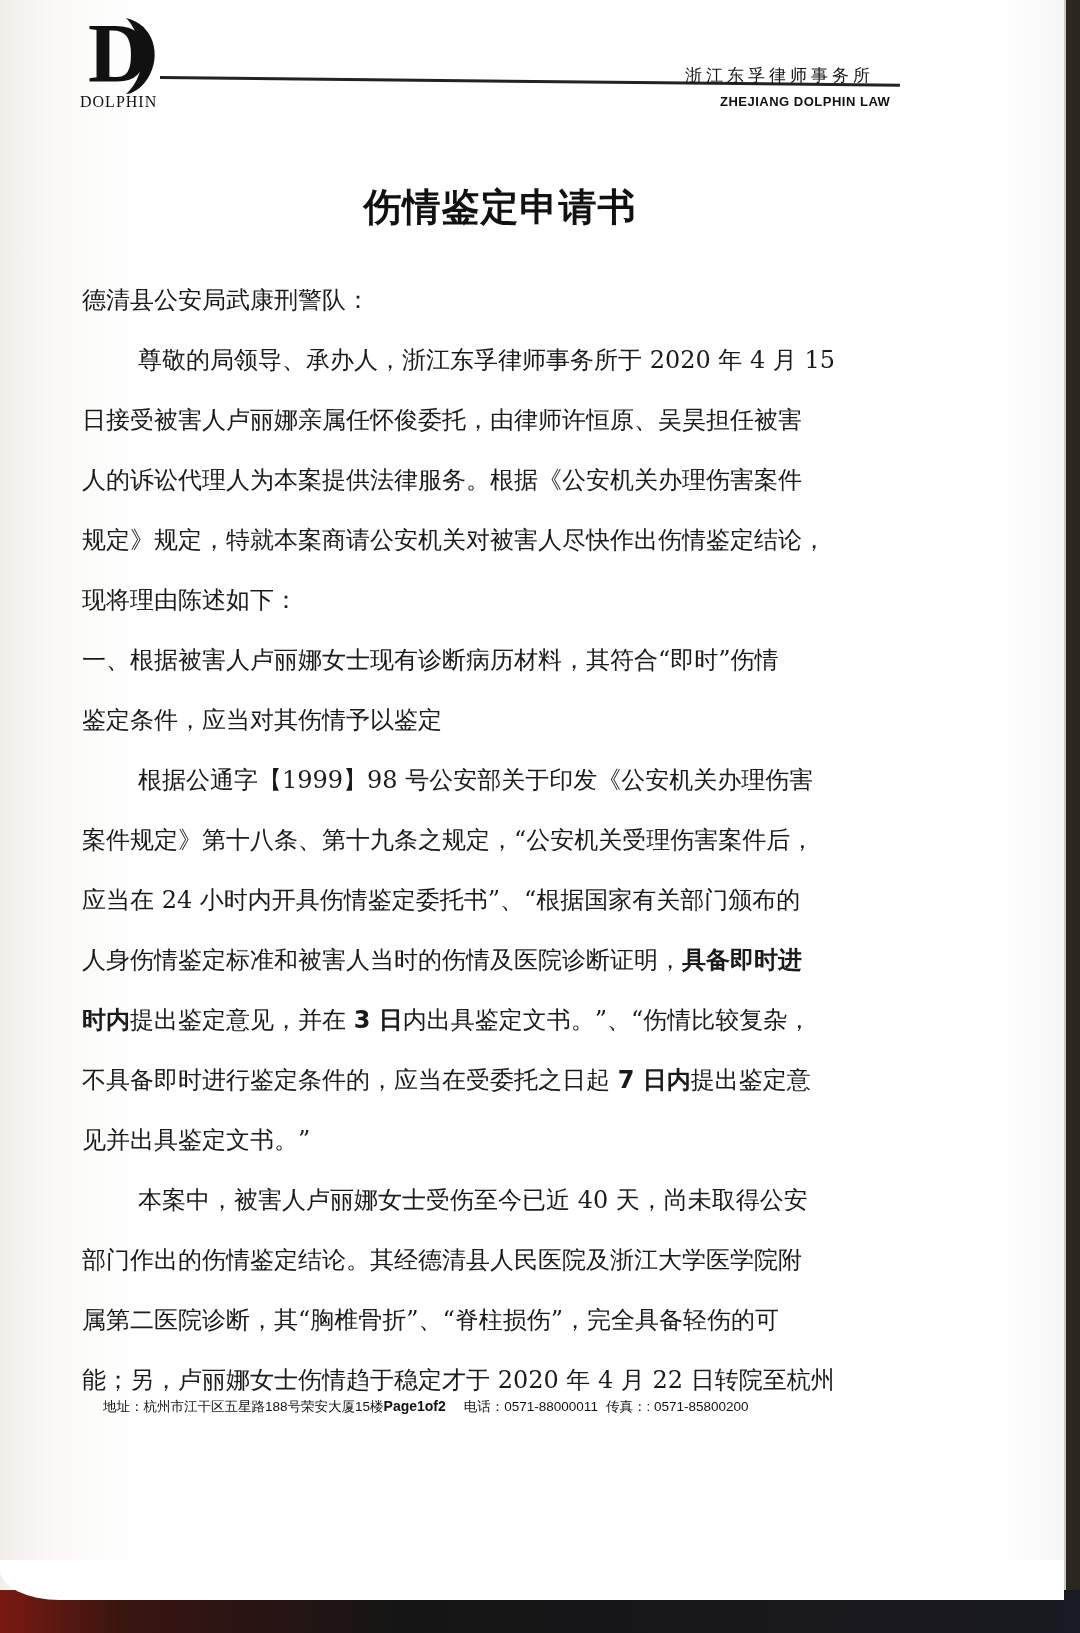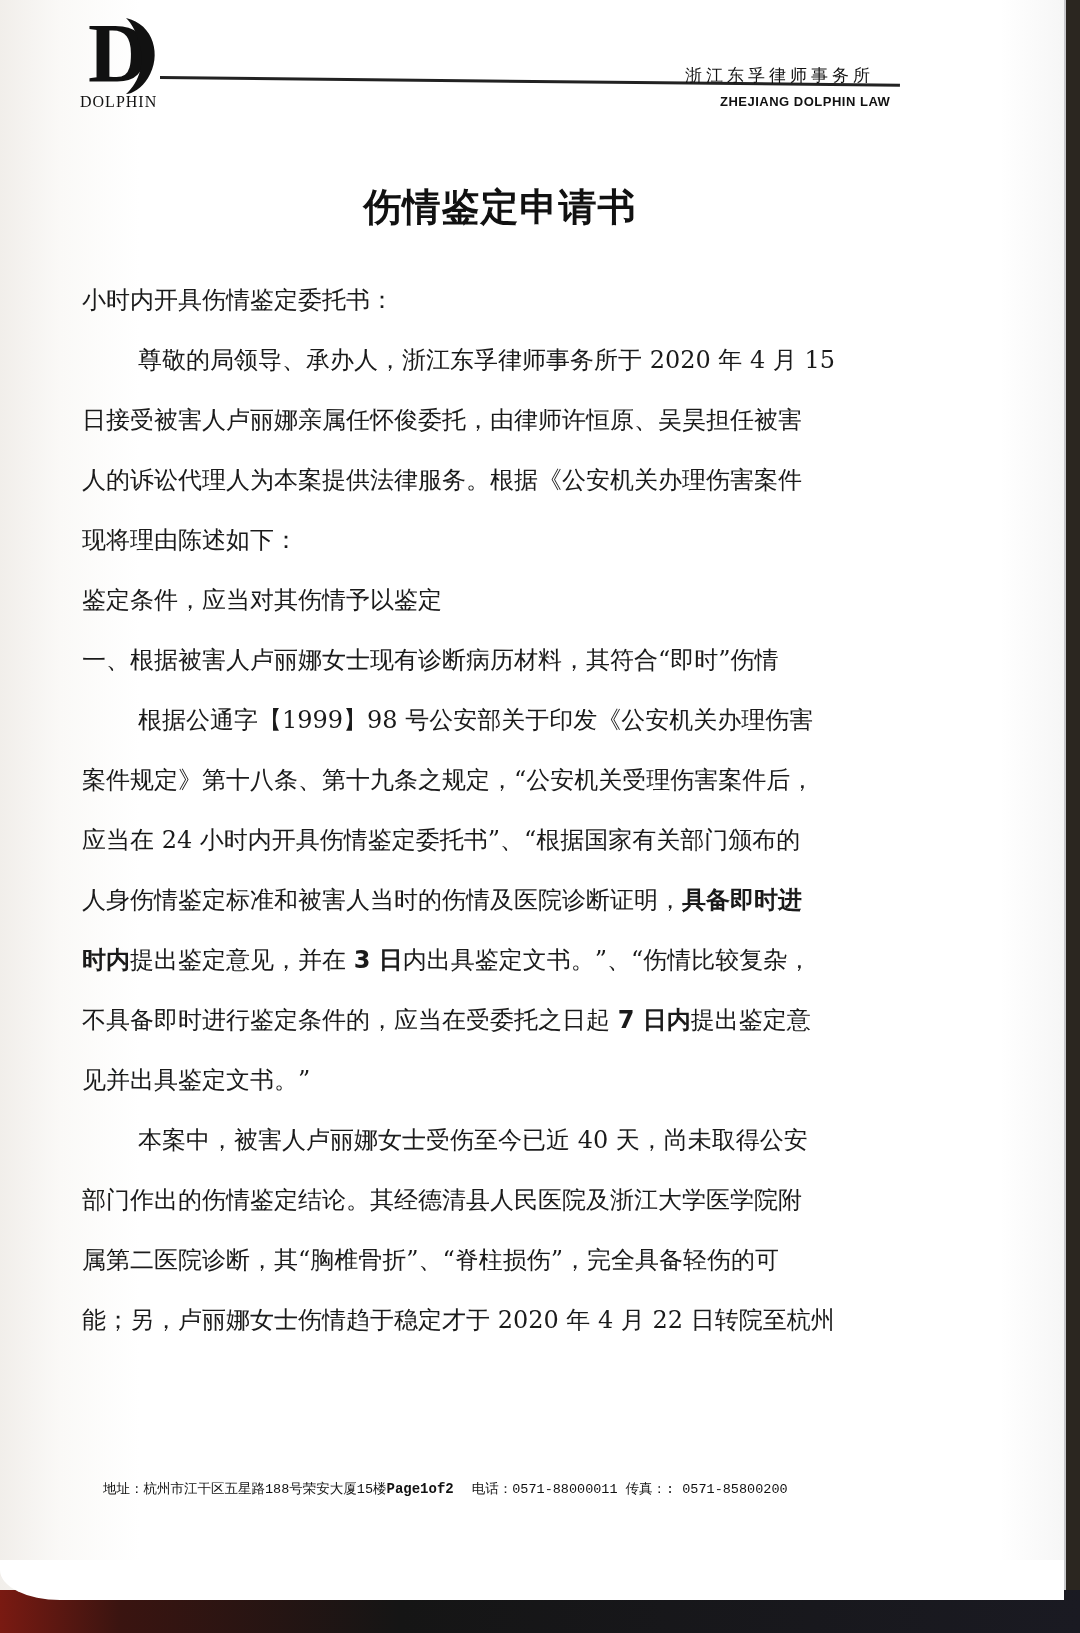--- a/index.html
+++ b/index.html
@@ -51,22 +51,22 @@
       letter-spacing: 1px; color: #111;
     }
     .body-text {
       position: absolute; left: 82px; top: 270px; width: 790px;
       font-size: 24px; line-height: 60px; color: #1a1a1a;
     }
     .line { white-space: nowrap; height: 60px; }
     .indent { padding-left: 56px; }
     .b { font-weight: bold; font-family: "DejaVu Sans", sans-serif; }
     .footer {
-      position: absolute; left: 103px; top: 1480px; width: 800px;
-      font-family: Liberation Mono, monospace; font-size: 13.5px; color: #111; white-space: nowrap;
+      position: absolute; left: 103px; top: 1398px; width: 800px;
+      font-family: Liberation Sans, sans-serif; font-size: 13.5px; color: #111; white-space: nowrap;
     }
     .footer .pg { font-weight: bold; font-size: 14px; }
     .footer .gap { display: inline-block; width: 18px; }
   </style>
 </head>
 <body>
 
 <div class="page">
   <div class="logo">
     <div class="logo-d">D</div>
@@ -75,27 +75,28 @@
     </svg>
   </div>
   <div class="logo-text">DOLPHIN</div>
   <div class="header-line"></div>
   <div class="firm-cn">浙江东孚律师事务所</div>
   <div class="firm-en">ZHEJIANG DOLPHIN LAW</div>
 
   <div class="title">伤情鉴定申请书</div>
 
   <div class="body-text">
-    <div class="line">小时内开具伤情鉴定委托书：</div>
+    <div class="line">德清县公安局武康刑警队：</div>
     <div class="line indent">尊敬的局领导、承办人，浙江东孚律师事务所于 2020 年 4 月 15</div>
     <div class="line">日接受被害人卢丽娜亲属任怀俊委托，由律师许恒原、吴昊担任被害</div>
     <div class="line">人的诉讼代理人为本案提供法律服务。根据《公安机关办理伤害案件</div>
+    <div class="line">规定》规定，特就本案商请公安机关对被害人尽快作出伤情鉴定结论，</div>
     <div class="line">现将理由陈述如下：</div>
+    <div class="line">一、根据被害人卢丽娜女士现有诊断病历材料，其符合“即时”伤情</div>
     <div class="line">鉴定条件，应当对其伤情予以鉴定</div>
-    <div class="line">一、根据被害人卢丽娜女士现有诊断病历材料，其符合“即时”伤情</div>
     <div class="line indent">根据公通字【1999】98 号公安部关于印发《公安机关办理伤害</div>
     <div class="line">案件规定》第十八条、第十九条之规定，“公安机关受理伤害案件后，</div>
     <div class="line">应当在 24 小时内开具伤情鉴定委托书”、“根据国家有关部门颁布的</div>
     <div class="line">
       <span>人身伤情鉴定标准和被害人当时的伤情及医院诊断证明，</span><span class="b">具备即时进</span>
     </div>
     <div class="line">
       <span class="b">时内</span><span>提出鉴定意见，并在 </span><span class="b">3 日</span><span>内出具鉴定文书。”、“伤情比较复杂，</span>
     </div>
     <div class="line">

